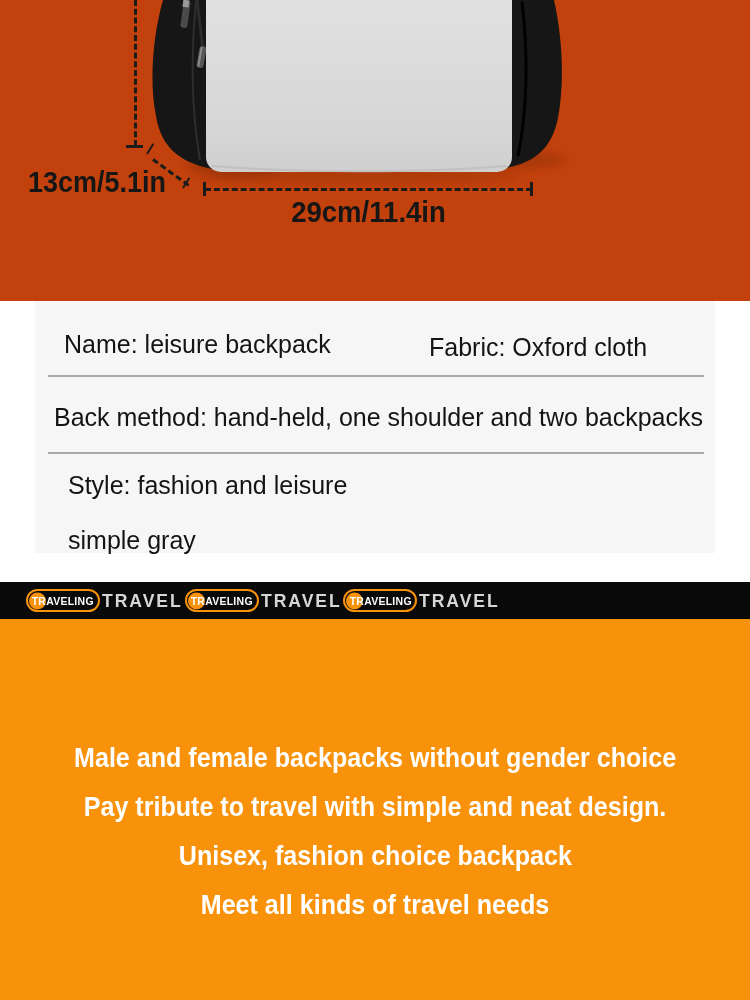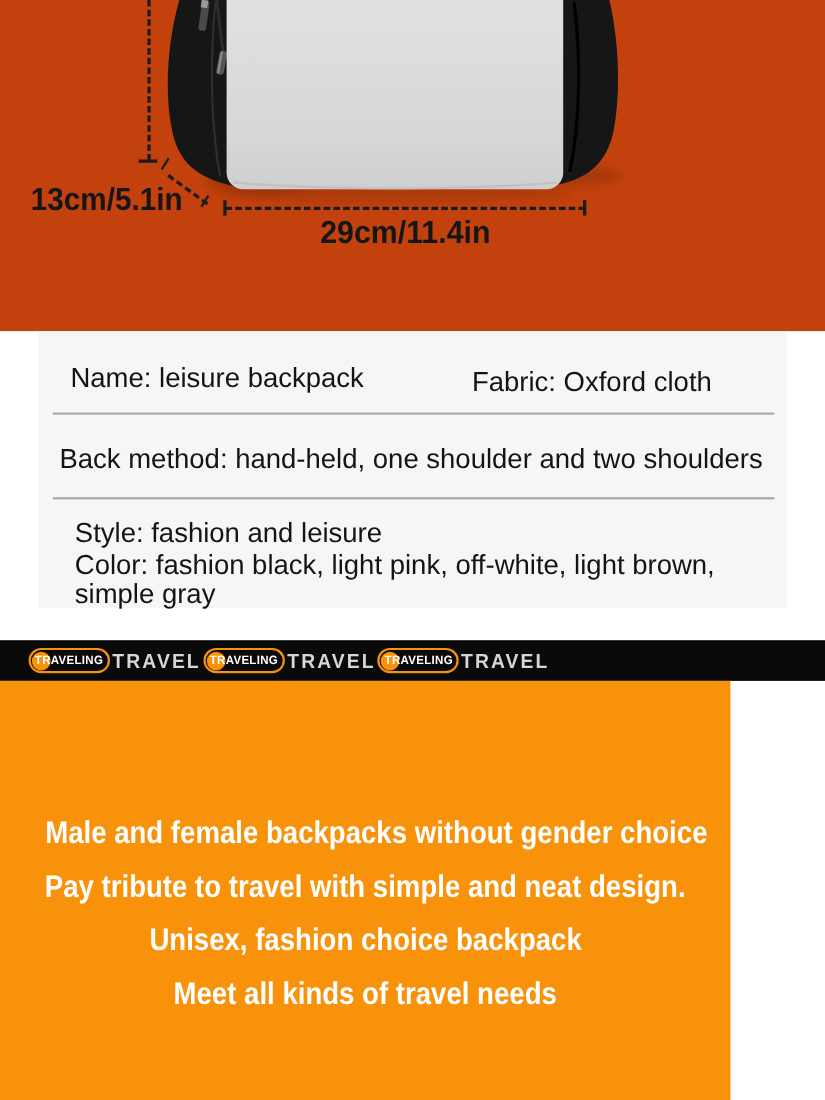--- a/index.html
+++ b/index.html
@@ -46,21 +46,21 @@
   .badge{position:relative;flex:0 0 auto;width:74px;height:23px;border:2px solid var(--orange,#f8920a);
          border-radius:13px;box-sizing:border-box;display:flex;align-items:center;justify-content:center;}
   .badge-dot{position:absolute;left:1px;top:50%;transform:translateY(-50%);width:17px;height:17px;
          border-radius:50%;background:var(--orange,#f8920a);}
   .badge-text{position:relative;color:#ffffff;font-size:11px;font-weight:700;letter-spacing:.3px;
          transform:scaleX(.95);white-space:nowrap;}
   .travel{flex:0 0 auto;color:#d6d6d6;font-size:18.5px;font-weight:700;letter-spacing:2px;
          transform:scaleX(.95);white-space:nowrap;}
 
   
-  .promo{position:absolute;left:0;top:619px;width:664px;height:381px;background:var(--orange,#f8920a);
+  .promo{position:absolute;left:0;top:619px;width:750px;height:381px;background:var(--orange,#f8920a);
          padding-top:114px;box-sizing:border-box;}
   .promo-line{height:49px;line-height:49px;text-align:center;color:#ffffff;
               font-size:28.5px;font-weight:700;}
   .promo-line span{display:inline-block;transform:scaleX(.88);transform-origin:center;white-space:nowrap;}
 </style>
 </head>
 <body>
 
 <div class="page">
 
@@ -107,24 +107,23 @@
     <div class="tick-v-l"></div>
     <div class="dash-h"></div>
     <div class="tick-v-r"></div>
     <div class="dim-label dim-label-w">29cm/11.4in</div>
   </div>
 
   <div class="spec-box">
     <div class="spec-text spec-name">Name: leisure backpack</div>
     <div class="spec-text spec-fabric">Fabric: Oxford cloth</div>
     <div class="sep sep1"></div>
-    <div class="spec-text spec-back">Back method: hand-held, one shoulder and two shoulders</div>
+    <div class="spec-text spec-back">Back method: hand-held, one shoulder and two backpacks</div>
     <div class="sep sep2"></div>
     <div class="spec-text spec-style">Style: fashion and leisure</div>
-    <div class="spec-text spec-color1">Color: fashion black, light pink, off-white, light brown,</div>
     <div class="spec-text spec-color2">simple gray</div>
   </div>
 
   <div class="strip">
     <div class="badge">
       <span class="badge-dot"></span>
       <span class="badge-text">TRAVELING</span>
     </div>
     <div class="travel">TRAVEL</div>
     <div class="badge">

